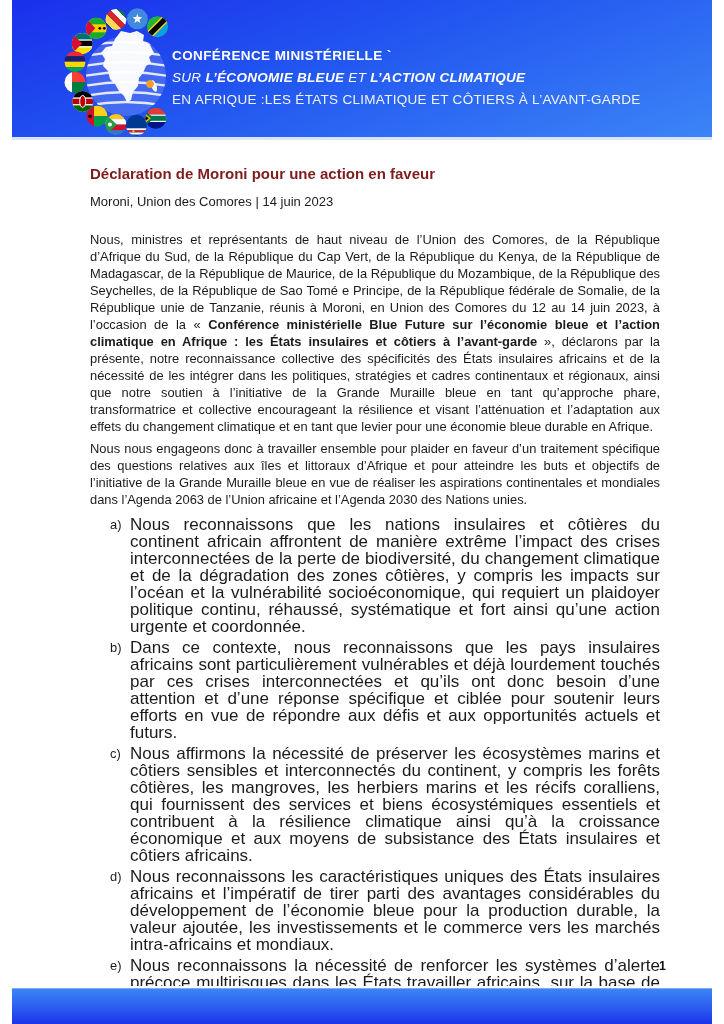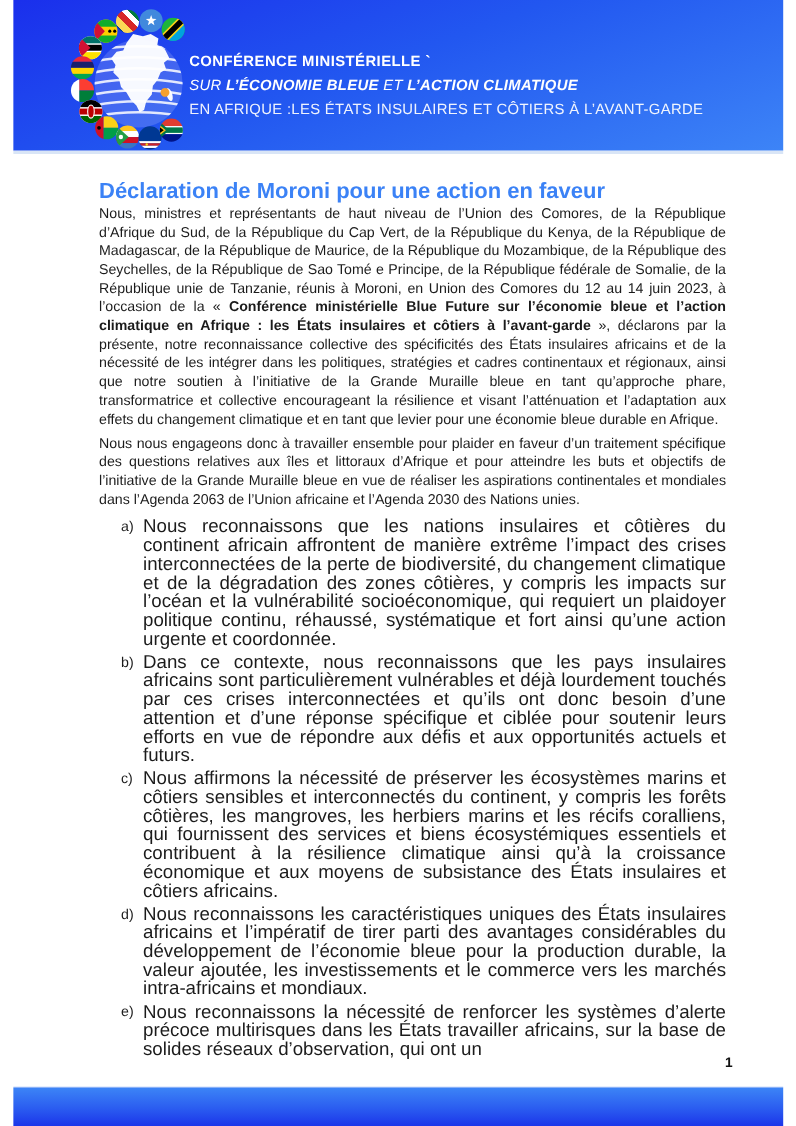--- a/index.html
+++ b/index.html
@@ -23,21 +23,21 @@
   .banner-line1 { font-size:13.5px; font-weight:bold; letter-spacing:.4px; margin-bottom:7px; }
   .banner-line2 { font-size:13.5px; letter-spacing:.3px; margin-bottom:7px; font-weight:normal;font-style:italic; }
   .banner-line2 b { font-weight:bold; }
   .banner-line3 { font-size:13.5px; letter-spacing:.3px; font-weight:normal; opacity:.93; }
 
   
   .content {
     position:absolute; top:140px; left:0; width:724px; height:846px;
     padding:23px 76px 0 78px; overflow:hidden;
   }
-  .doc-title { font-size:20px; font-weight:bold; line-height:22px; color:#3b82f6; }
+  .doc-title { font-size:15px; font-weight:bold; line-height:22px; color:#7f1d1d; }
   .doc-subtitle { font-size:13px; margin-top:9px; margin-bottom:22px; }
 
   .para { font-size:12.9px; line-height:17px; text-align:justify; margin-bottom:5px; }
   .para b { font-weight:bold; }
   .para.gap-after { margin-bottom:8px; }
 
   .section-heading {
     font-size:13.4px; font-weight:bold; margin-top:36px; margin-bottom:10px;
   }
   .list { margin-left:20px; }
@@ -183,28 +183,29 @@
           <polygon points="-11,-8 -11,8 -2,0" fill="#007749"></polygon>
           <polygon points="-11,-5 -11,5 -5,0" fill="#FFB81C"></polygon>
           <polygon points="-11,-3 -11,3 -7,0" fill="#000000"></polygon>
         </g>
       </g>
     </svg>
 
     <div class="banner-text">
       <div class="banner-line1">CONFÉRENCE MINISTÉRIELLE `</div>
       <div class="banner-line2"><span>SUR </span><b>L’ÉCONOMIE BLEUE</b><span> ET </span><b>L’ACTION CLIMATIQUE</b></div>
-      <div class="banner-line3">EN AFRIQUE :LES ÉTATS INSULAIRES ET CÔTIERS À L’AVANT-GARDE</div>
+      <div class="banner-line3">EN AFRIQUE :LES ÉTATS CLIMATIQUE ET CÔTIERS À L’AVANT-GARDE</div>
     </div>
   </header>
 
   <main class="content">
     <h1 class="doc-title">
       <div>Déclaration de Moroni pour une action en faveur</div>
     </h1>
+    <div class="doc-subtitle">Moroni, Union des Comores | 14 juin 2023</div>
 
 
     <p class="para"><span>Nous, ministres et représentants de haut niveau de l’Union des Comores, de la République d’Afrique du Sud, de la République du Cap Vert, de la République du Kenya, de la République de Madagascar, de la République de Maurice, de la République du Mozambique, de la République des Seychelles, de la République de Sao Tomé e Principe, de la République fédérale de Somalie, de la République unie de Tanzanie, réunis à Moroni, en Union des Comores du 12 au 14 juin 2023, à l’occasion de la « </span><b>Conférence ministérielle Blue Future sur l’économie bleue et l’action climatique en Afrique : les États insulaires et côtiers à l’avant-garde</b><span> », déclarons par la présente, notre reconnaissance collective des spécificités des États insulaires africains et de la nécessité de les intégrer dans les politiques, stratégies et cadres continentaux et régionaux, ainsi que notre soutien à l’initiative de la Grande Muraille bleue en tant qu’approche phare, transformatrice et collective encourageant la résilience et visant l’atténuation et l’adaptation aux effets du changement climatique et en tant que levier pour une économie bleue durable en Afrique.</span></p>
 
     <p class="para gap-after">Nous nous engageons donc à travailler ensemble pour plaider en faveur d’un traitement spécifique des questions relatives aux îles et littoraux d’Afrique et pour atteindre les buts et objectifs de l’initiative de la Grande Muraille bleue en vue de réaliser les aspirations continentales et mondiales dans l’Agenda 2063 de l’Union africaine et l’Agenda 2030 des Nations unies.</p>
 
 
     <div class="list">
       <div class="list-item">
         <span class="lbl">a)</span>

